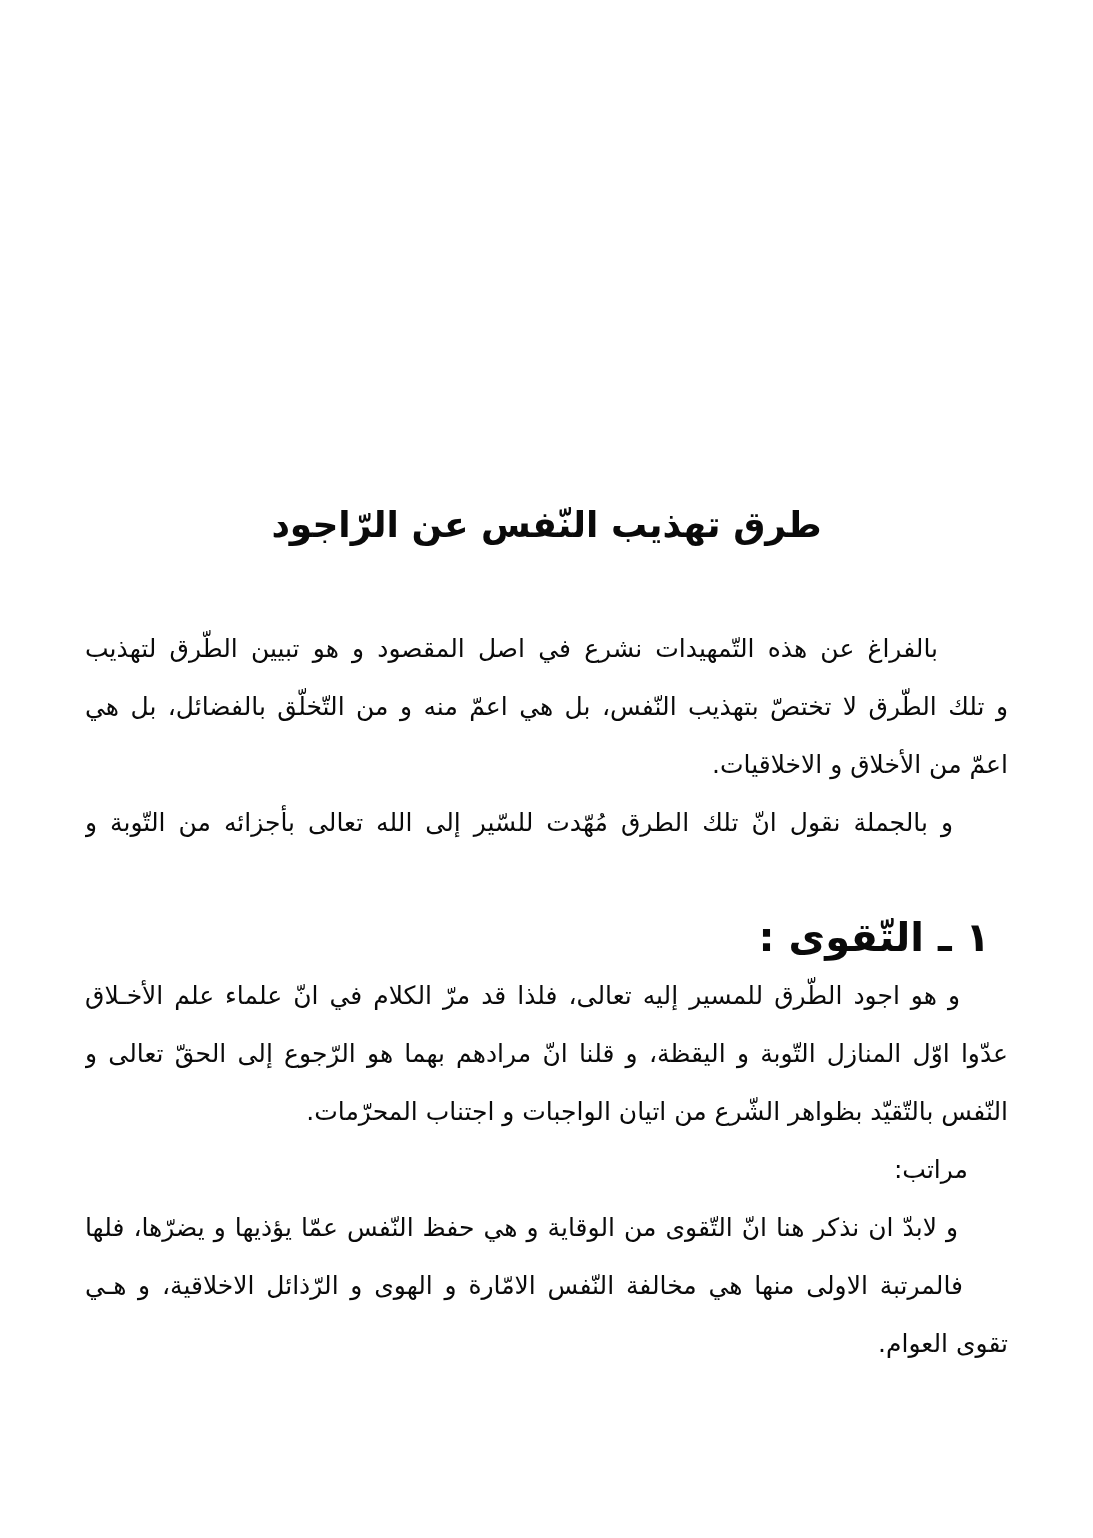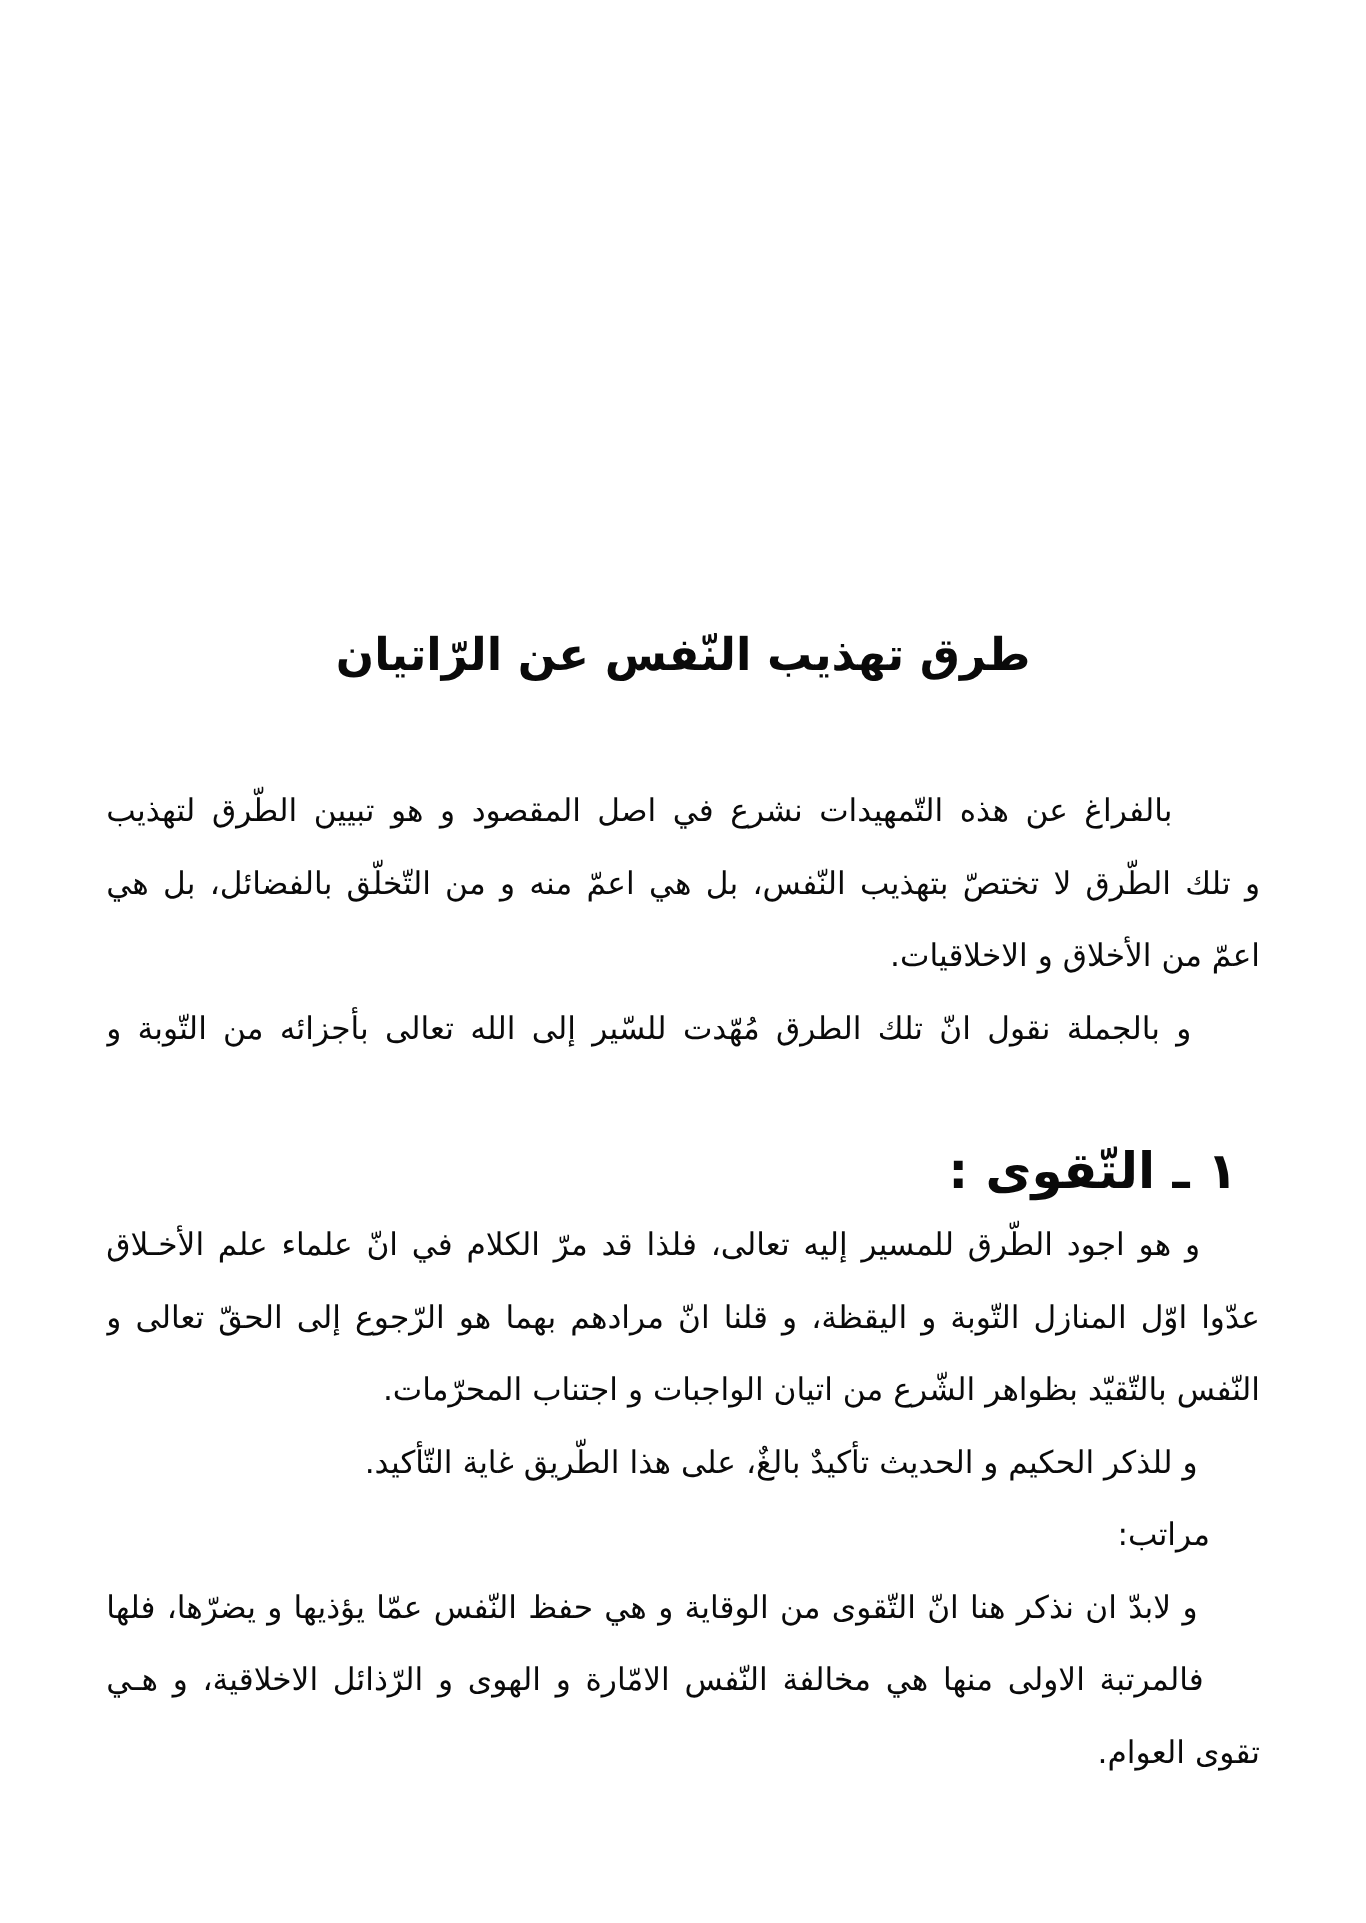--- a/index.html
+++ b/index.html
@@ -59,40 +59,37 @@
     font-size: 40px;
     font-weight: bold;
     text-align: right;
     padding-left: 0;
   }
 </style>
 </head>
 <body>
 
 <div class="page">
-  <h1 class="title">طرق تهذيب النّفس عن الرّاتيان</h1>
+  <h1 class="title">طرق تهذيب النّفس عن الرّاجود</h1>
   <div class="content" id="content">
       <div class="paragraph">
         <div class="line justify" style="padding-right: 70px;">بالفراغ عن هذه التّمهيدات نشرع في اصل المقصود و هو تبيين الطّرق لتهذيب النّفس.</div>
         <div class="line justify" style="padding-right: 0px;">و تلك الطّرق لا تختصّ بتهذيب النّفس، بل هي اعمّ منه و من التّخلّق بالفضائل، بل هي</div>
         <div class="line" style="padding-right: 0px;">اعمّ من الأخلاق و الاخلاقيات.</div>
       </div>
       <div class="paragraph">
         <div class="line justify" style="padding-right: 55px;">و بالجملة نقول انّ تلك الطرق مُهّدت للسّير إلى الله تعالى بأجزائه من التّوبة و اليقظة</div>
       </div>
       <div class="heading" style="padding-right: 18px;">١ ـ التّقوى :</div>
       <div class="paragraph">
         <div class="line justify" style="padding-right: 48px;">و هو اجود الطّرق للمسير إليه تعالى، فلذا قد مرّ الكلام في انّ علماء علم الأخـلاق</div>
         <div class="line justify" style="padding-right: 0px;">عدّوا اوّل المنازل التّوبة و اليقظة، و قلنا انّ مرادهم بهما هو الرّجوع إلى الحقّ تعالى و اصلاح</div>
         <div class="line" style="padding-right: 0px;">النّفس بالتّقيّد بظواهر الشّرع من اتيان الواجبات و اجتناب المحرّمات.</div>
       </div>
       <div class="paragraph">
-        <div class="line" style="padding-right: 50px;">و للذكر الحكيم و الحديث تأكيدٌ بالغٌ، على هذا الطّريق غاية التّأكيد.</div>
-      </div>
-      <div class="paragraph">
         <div class="line" style="padding-right: 40px;">مراتب:</div>
         <div class="line justify" style="padding-right: 50px;">و لابدّ ان نذكر هنا انّ التّقوى من الوقاية و هي حفظ النّفس عمّا يؤذيها و يضرّها، فلها</div>
       </div>
       <div class="paragraph">
         <div class="line justify" style="padding-right: 45px;">فالمرتبة الاولى منها هي مخالفة النّفس الامّارة و الهوى و الرّذائل الاخلاقية، و هـي</div>
         <div class="line" style="padding-right: 0px;">تقوى العوام.</div>
       </div>
     </div>
 </div>
 

